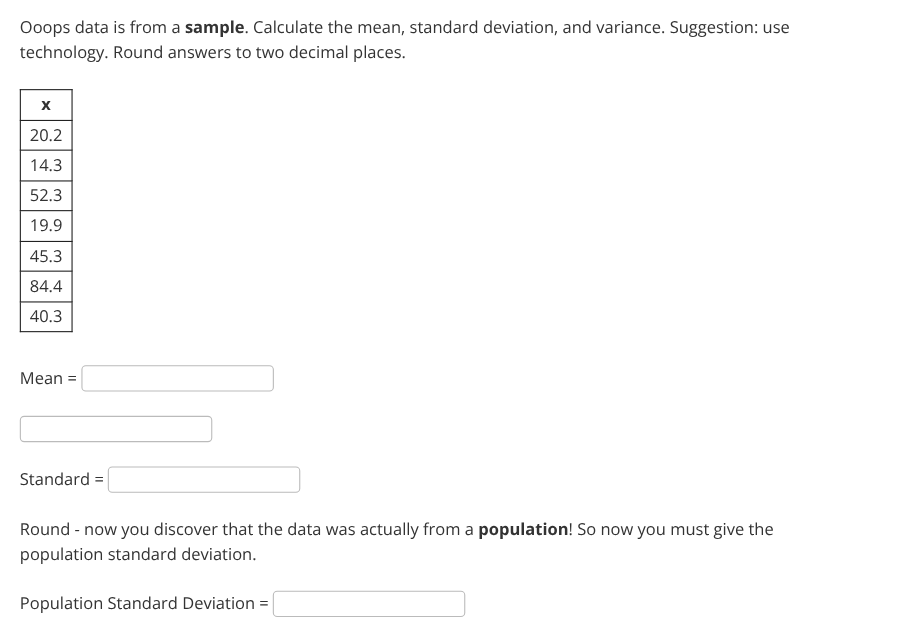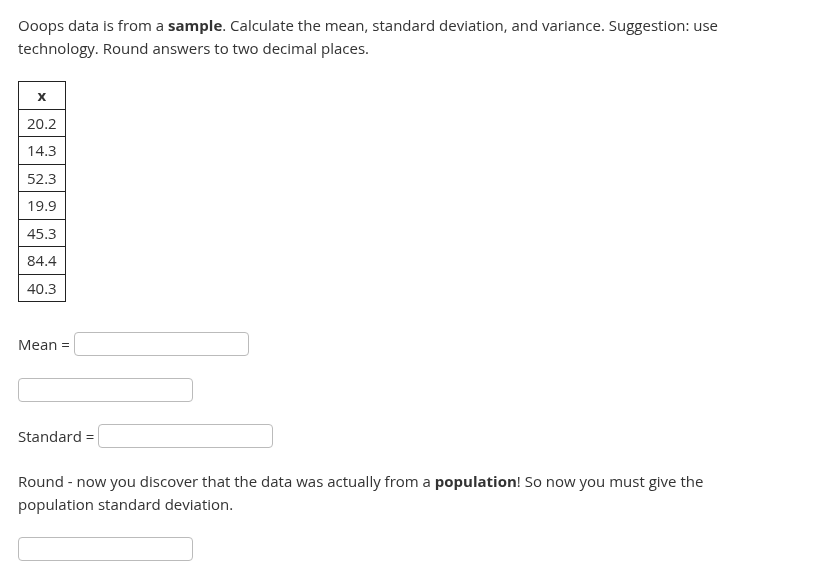--- a/index.html
+++ b/index.html
@@ -99,14 +99,15 @@
 <div class="field-row">
   <label>Standard =</label>
   <input type="text" value="" style="">
 </div>
 
 <div class="ooops">
   <span>Round - now you discover that the data was actually from a </span><b>population</b><span>! So now you must give the population standard deviation.</span>
 </div>
 
 <div class="field-row" style="margin-bottom:0;">
+  <label>Population Standard Deviation =</label>
   <input type="text" value="" style="">
 </div>
 
 </body></html>

